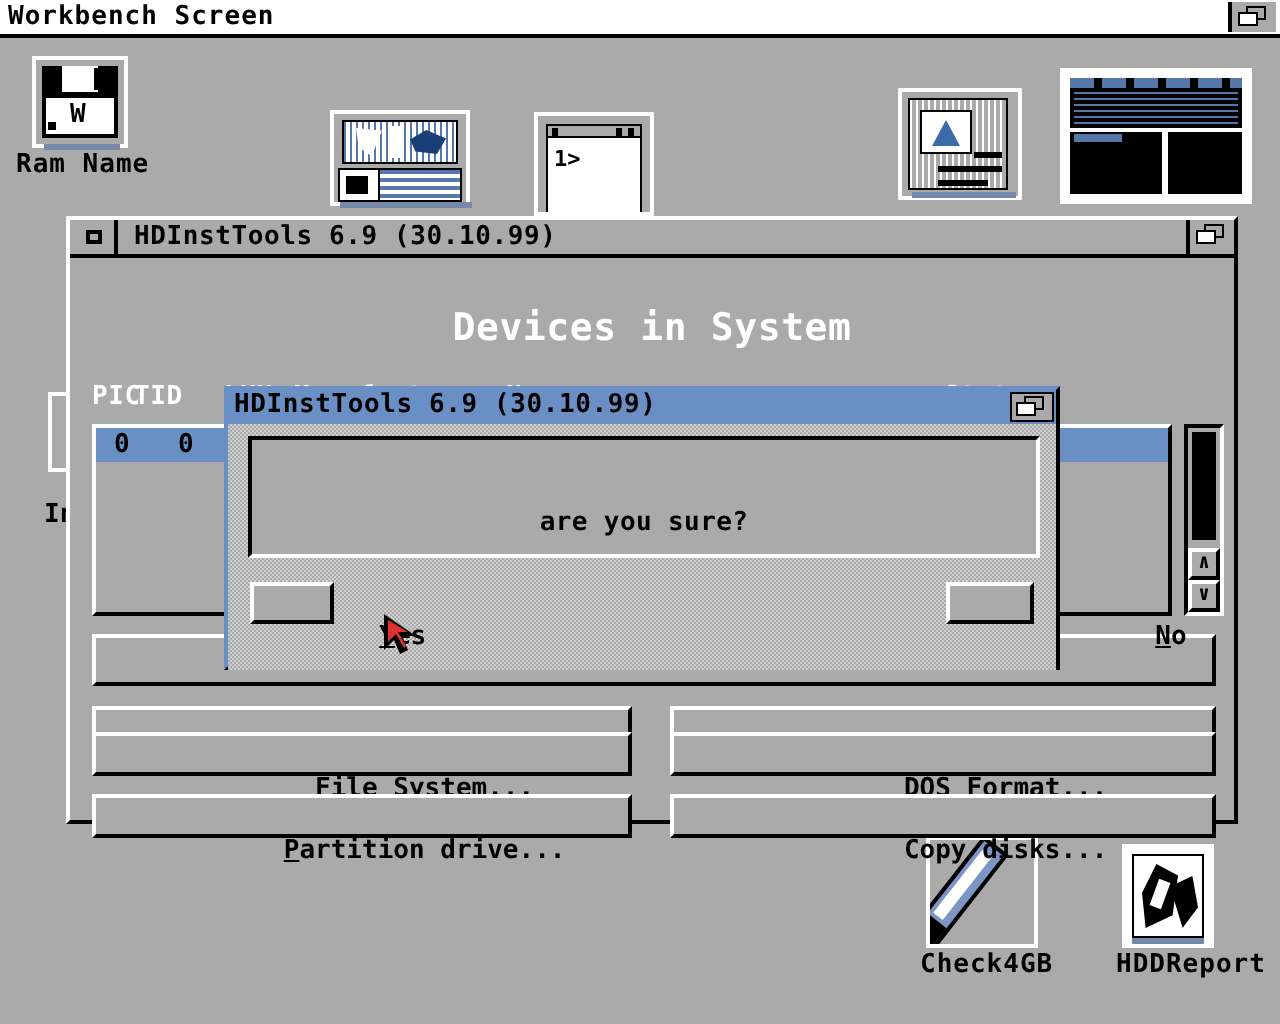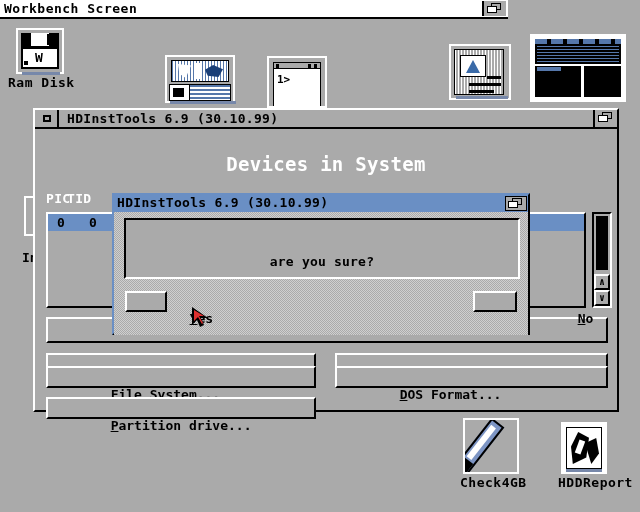--- a/index.html
+++ b/index.html
@@ -19,21 +19,21 @@
     width: 640px;
     height: 512px;
     background: #aaaaaa;
     overflow: hidden;
   }
 
   
   #wb-titlebar {
     position: absolute;
     left: 0; top: 0;
-    width: 508px; height: 19px;
+    width: 640px; height: 19px;
     background: #ffffff;
     border-bottom: 2px solid #000000;
   }
   #wb-title-text {
     position: absolute;
     left: 4px; top: 1px;
     font-size: 13px;
     font-weight: bold;
     color: #000000;
     letter-spacing: 0.5px;
@@ -497,20 +497,21 @@
     position: absolute;
     height: 22px;
     background: #aaaaaa;
     border-left: 2px solid #ffffff;
     border-top: 2px solid #ffffff;
     border-right: 2px solid #000;
     border-bottom: 2px solid #000;
     color: #000;
     font-size: 13px;
     font-weight: bold;
+    text-align: center;
     line-height: 18px;
     white-space: pre;
   }
   .abtn u { text-decoration: underline; }
 
   
   #req {
     position: absolute;
     left: 112px; top: 193px;
     width: 418px; height: 142px;
@@ -616,21 +617,21 @@
         <div class="floppy-shutter">
             <div class="floppy-slot"></div>
           </div>
         <div class="floppy-label">
           <div class="floppy-w">W</div>
           <div class="floppy-dot"></div>
         </div>
       </div>
       <div class="floppy-shadow"></div>
     </div>
-    <div class="wb-icon-label">Ram Disk</div>
+    <div class="wb-icon-label">Ram Name</div>
   </div>
 
   <div class="wb-icon" style="left:163px; top:55px; width:74px;">
     <div class="icon-art winicon">
       <div class="winicon-top">
         <div class="stripes"></div>
         <div class="blob1"></div>
           <div class="blob2"></div>
           <div class="blob3"></div>
       </div>
@@ -763,20 +764,23 @@
 
       <div class="abtn" style="left:11px; top:237px; width:270px;">
         <span><u>F</u>ile System...</span>
       </div>
       <div class="abtn" style="left:300px; top:237px; width:273px;">
         <span><u>D</u>OS Format...</span>
       </div>
       <div class="abtn" style="left:11px; top:268px; width:270px;">
         <span><u>P</u>artition drive...</span>
       </div>
+      <div class="abtn" style="left:300px; top:268px; width:273px;">
+        <span>Copy disks...</span>
+      </div>
 
     </div>
   </div>
 
   <div id="req">
     <div id="req-titlebar">
       <div id="req-title-text">HDInstTools 6.9 (30.10.99)</div>
       <div id="req-depth">
         <div class="depth-glyph">
           <div class="back"></div>

